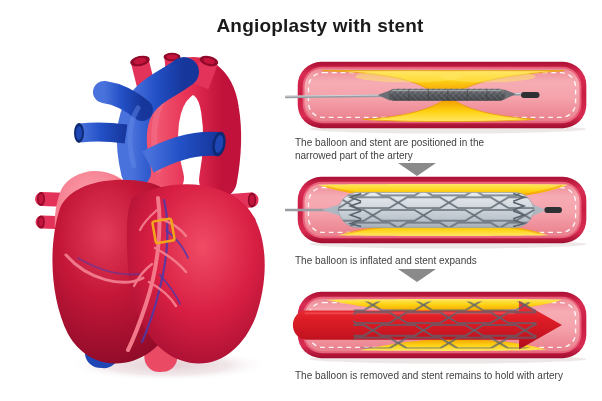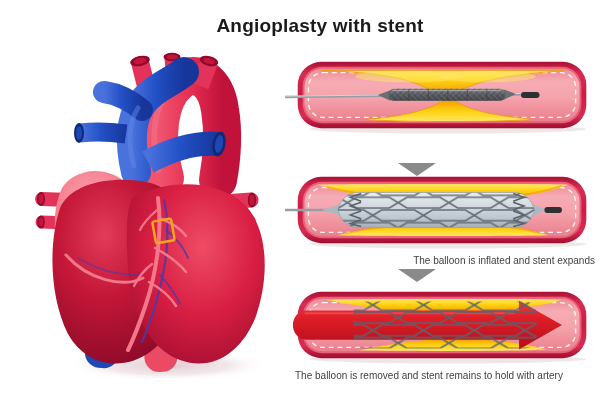--- a/index.html
+++ b/index.html
@@ -6,21 +6,21 @@
   .page{position:relative;width:602px;height:401px;background:#ffffff;overflow:hidden;
         font-family:"Liberation Sans",sans-serif;}
   .title{position:absolute;top:15px;left:0;width:602px;text-align:center;margin:0;
          font-size:19px;font-weight:700;color:#1a1a1a;letter-spacing:.2px;padding-left:19px;}
   .heart{position:absolute;left:28px;top:50px;width:258px;height:345px;}
   .stages{position:absolute;left:293px;top:52px;width:302px;height:349px;}
   .stage-svg{position:absolute;left:0;width:300px;height:78px;overflow:visible;}
   .a1{top:4px;} .a2{top:119px;} .a3{top:234px;}
   .caption{position:absolute;margin:0;font-size:10px;line-height:13px;color:#3f3f3f;}
   .c1{top:84px;left:2px;width:195px;}
-  .c2{top:202px;left:2px;width:300px;text-align:right;}
+  .c2{top:202px;left:2px;width:300px;}
   .c3{top:317px;left:2px;width:302px;}
   .tri{position:absolute;width:0;height:0;left:105px;
        border-left:19px solid transparent;border-right:19px solid transparent;
        border-top:13px solid #8a8a8a;}
   .t1{top:111px;} .t2{top:217px;}
   svg{display:block;}
 </style>
 </head>
 <body>
 
@@ -212,20 +212,21 @@
           <line x1="115" y1="34" x2="115" y2="46"></line>
             <line x1="135" y1="34" x2="135" y2="46"></line>
           <line x1="155" y1="34" x2="155" y2="46"></line>
             <line x1="175" y1="34" x2="175" y2="46"></line>
           <line x1="195" y1="34" x2="195" y2="46"></line>
         </g>
       </g>
       <rect x="230" y="37" width="19" height="6" rx="3" fill="#2E3033"></rect>
     </svg>
 
+    <p class="caption c1">The balloon and stent are positioned in the narrowed part of the artery</p>
     <div class="tri t1"></div>
 
     <svg class="stage-svg a2" viewBox="0 0 300 80">
       <defs>
         <clipPath id="clipBalloon2">
           <path d="M 64 22 L 222 22 C 234 22 240 28 244 40 C 240 52 234 58 222 58 L 64 58 C 52 58 46 52 42 40 C 46 28 52 22 64 22 Z"></path>
         </clipPath>
       </defs>
       <ellipse cx="155" cy="75" rx="142" ry="4.5" fill="#E3D7D9" opacity=".6"></ellipse>
       <rect x="1" y="6" width="296" height="68" rx="24" fill="url(#wallGrad)"></rect>

